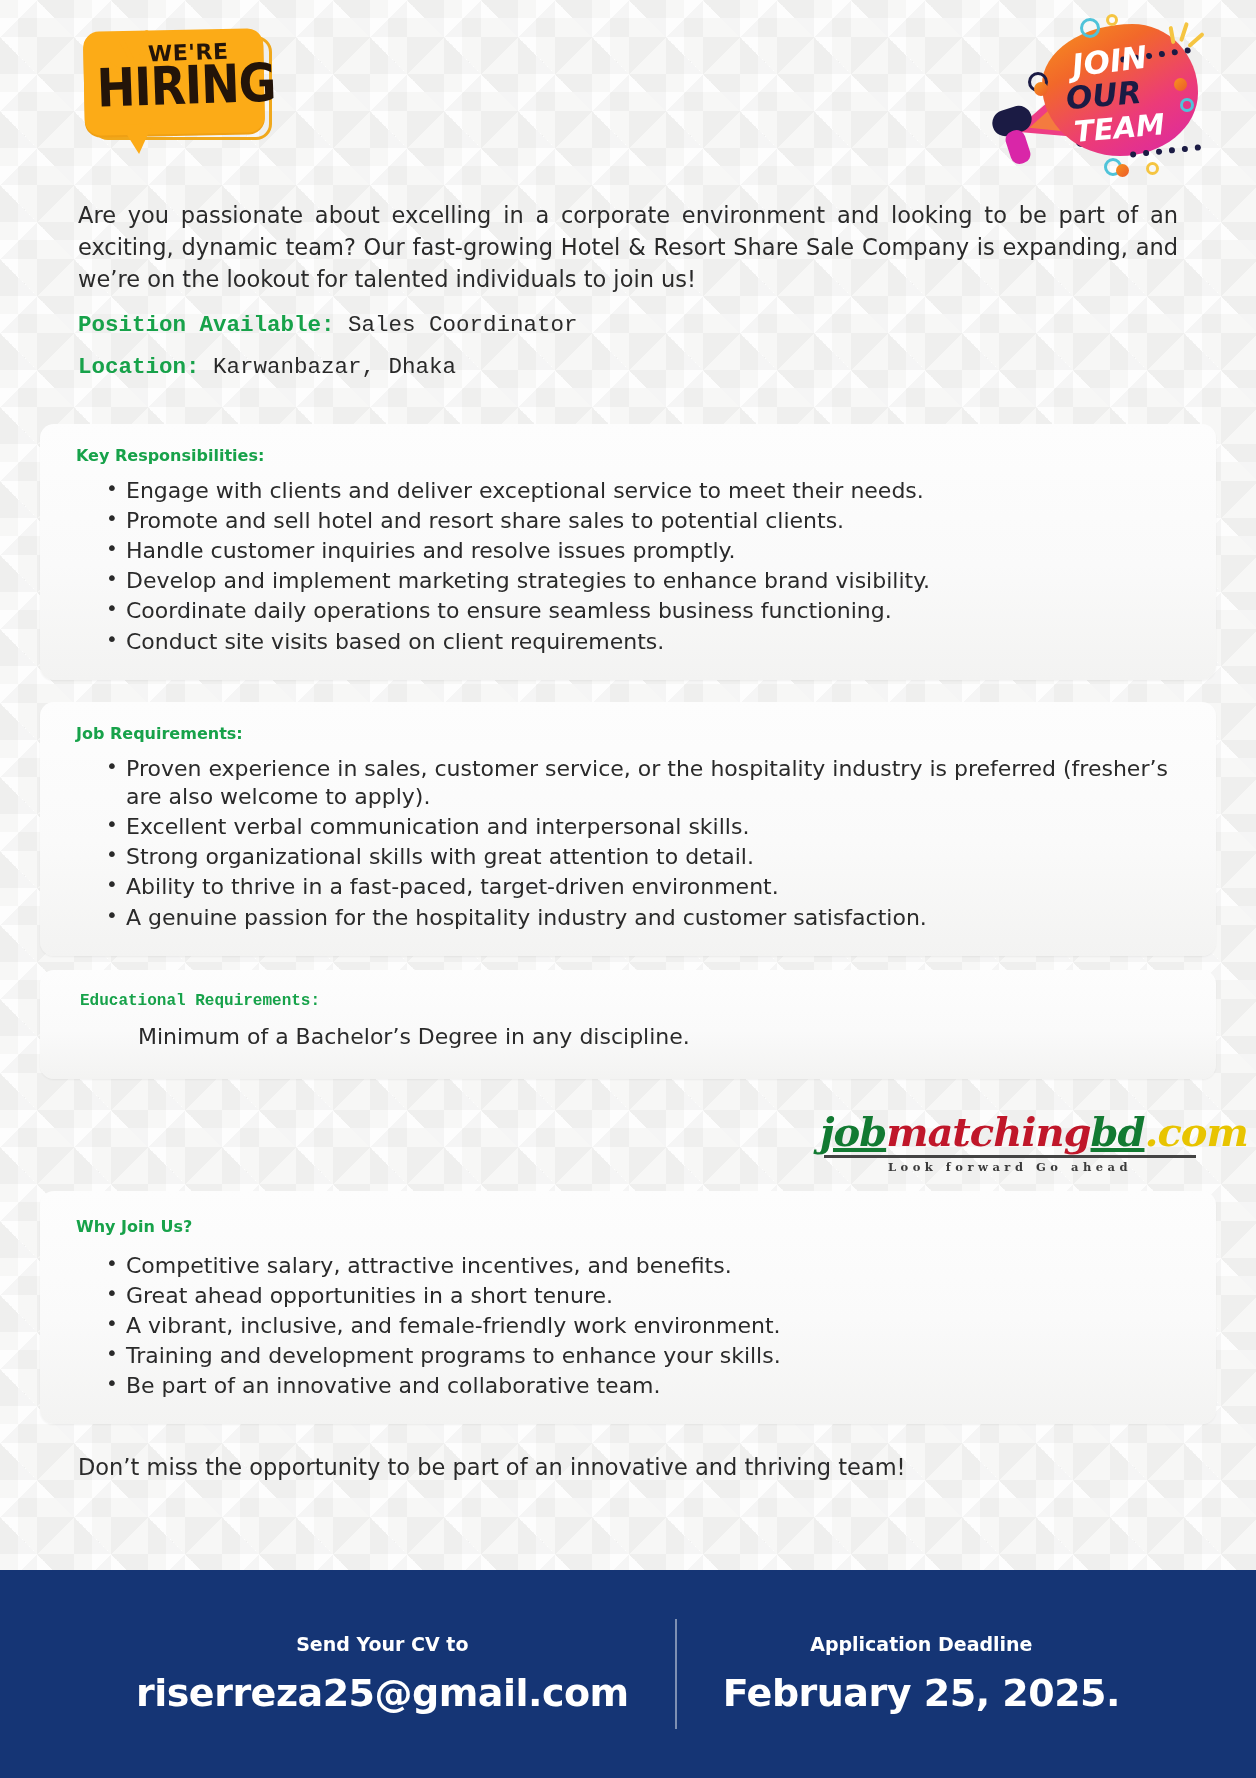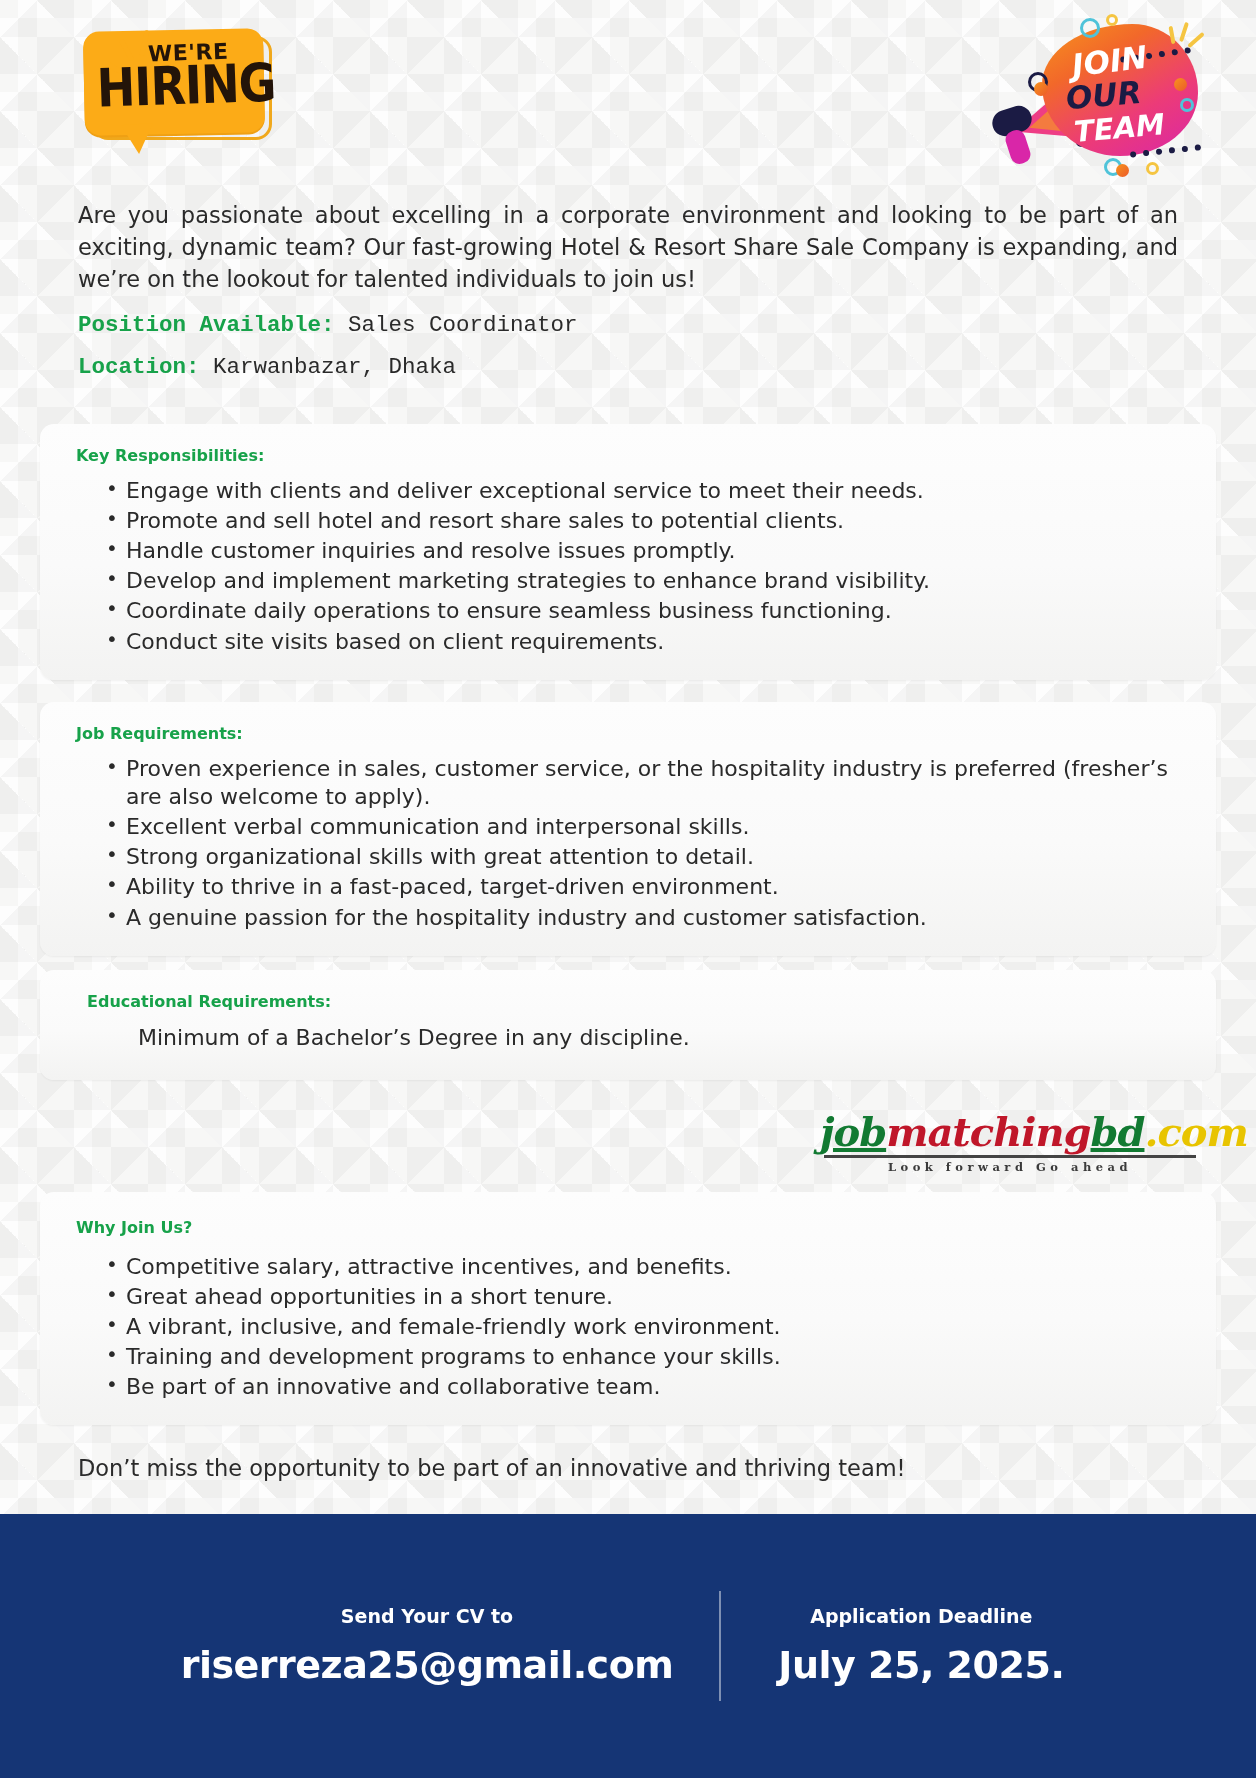--- a/index.html
+++ b/index.html
@@ -315,21 +315,21 @@
   .closing {
     margin: 30px 78px 0 78px;
     font-size: 22.5px;
     color: #2a2a2a;
     font-family: "DejaVu Sans", sans-serif;
   }
 
   
   .footer {
     flex: 0 0 auto;
-    height: 264px;
+    height: 208px;
     background: #153575;
     display: flex;
     align-items: center;
     justify-content: center;
     gap: 0;
   }
   .footer-col {
     padding: 0 46px;
     text-align: center;
     color: #ffffff;
@@ -452,21 +452,21 @@
       <ul class="bullets">
         <li>Proven experience in sales, customer service, or the hospitality industry is preferred (fresher’s are also welcome to apply).</li>
         <li>Excellent verbal communication and interpersonal skills.</li>
         <li>Strong organizational skills with great attention to detail.</li>
         <li>Ability to thrive in a fast-paced, target-driven environment.</li>
         <li>A genuine passion for the hospitality industry and customer satisfaction.</li>
       </ul>
     </div>
 
     <div class="card" style="margin-top:14px; padding-bottom:30px;">
-      <div class="section-title" style="margin-left:11px;">Educational Requirements:</div>
+      <div class="section-title" style="margin-left:4px;font-family:Liberation Mono, monospace;">Educational Requirements:</div>
       <div class="edu-text">Minimum of a Bachelor’s Degree in any discipline.</div>
     </div>
 
     <div class="logo-wrap">
       <div class="logo-text"><span class="lg-green">job</span><span class="lg-red">matching</span><span class="lg-green">bd</span><span class="lg-dot">.</span><span class="lg-com">com</span></div>
       <div class="logo-rule"></div>
       <div class="logo-tag">Look forward  Go  ahead</div>
     </div>
 
     <div class="card" style="margin-top:112px; padding-top:26px;">
@@ -484,17 +484,17 @@
   </div>
 
   <div class="footer">
     <div class="footer-col left">
       <div class="footer-label">Send Your CV to</div>
       <div class="footer-value">riserreza25@gmail.com</div>
     </div>
     <div class="footer-divider"></div>
     <div class="footer-col right">
       <div class="footer-label">Application Deadline</div>
-      <div class="footer-value">July 25, 2025.</div>
+      <div class="footer-value">February 25, 2025.</div>
     </div>
   </div>
 
 </div>
 
 </body></html>

